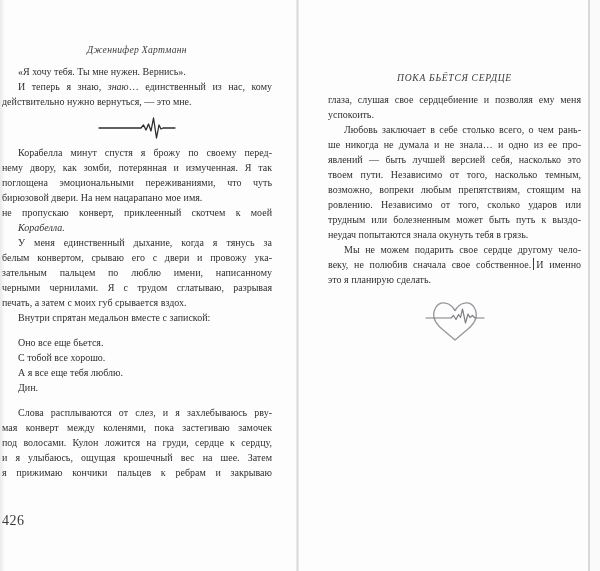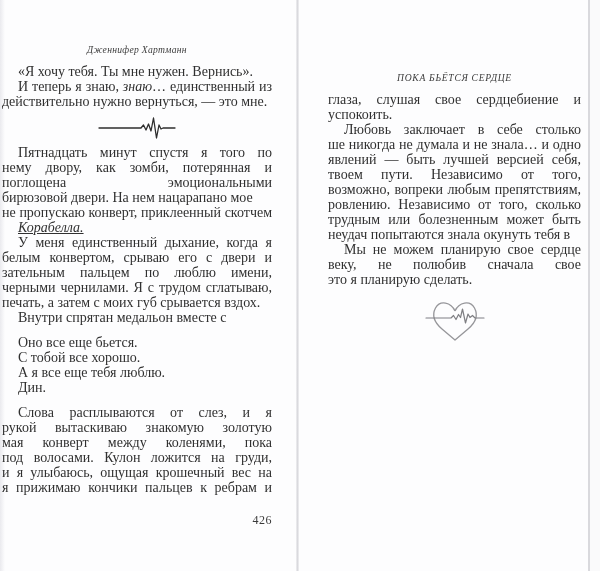--- a/index.html
+++ b/index.html
@@ -24,79 +24,78 @@
   .running-head{
     position:absolute;top:44px;
     font-style:italic;font-size:9.6px;color:#3c3c3c;
     text-align:center;line-height:12px;
   }
   .rh-left{left:2px;width:270px;letter-spacing:0.3px;}
   .rh-right{left:33px;width:253px;letter-spacing:0.7px;}
 
   .col{
     position:absolute;top:64px;
-    font-size:14px;line-height:15px;color:#303030;
+    font-size:10px;line-height:15px;color:#303030;
   }
   .col-left{left:2px;width:270px;}
   .col-right{left:33px;width:253px;}
 
   .line{height:15px;overflow:hidden;text-align:left;}
   .line.j{text-align:justify;text-align-last:justify;}
   .line.ind{text-indent:16px;}
-  .line.it{font-style:italic;text-decoration:underline;}
+  .line.it{font-style:italic;}
   .gap{height:10px;}
 
   .stray-mark{display:inline-block;width:0;height:12px;
     border-left:1px solid #3d3d3d;vertical-align:-2px;margin:0 2px 0 2px;}
 
   .divider-wrap{height:34px;display:flex;align-items:center;justify-content:center;padding:1px 0;}
   .heart-wrap{margin-top:9px;display:flex;justify-content:center;}
 
   .page-number{
     position:absolute;top:513px;left:2px;width:270px;
-    text-align:right;font-size:12px;color:#3a3a3a;letter-spacing:0.5px;
+    text-align:left;font-size:14px;color:#3a3a3a;letter-spacing:0.5px;
   }
 </style>
 </head>
 <body>
 
 <div class="spread">
   <div class="edge-left"></div>
 
   <div class="page page-left">
     <div class="running-head rh-left">Дженнифер Хартманн</div>
     <div class="col col-left" id="left-col">
         <div class="line ind">«Я хочу тебя. Ты мне нужен. Вернись».</div>
         <div class="line j ind">И теперь я знаю, <i>знаю</i>… единственный из нас, кому</div>
         <div class="line">действительно нужно вернуться, — это мне.</div>
   <div class="divider-wrap">
     <svg width="78" height="28" viewBox="0 0 156 56" fill="none">
       <path d="M2 30 H86 L91 24 L96 34 L101 22 L106 36 L111 10 L117 50 L122 24 L126 32 L130 30 H154" stroke="#2e2e2e" stroke-width="2.6" stroke-linejoin="round" stroke-linecap="round"></path>
     </svg>
   </div>
-<div class="line j ind">Пятнадцать минут спустя я того по своему перед-</div>
+<div class="line j ind">Корабелла минут спустя я брожу по своему перед-</div>
         <div class="line j">нему двору, как зомби, потерянная и измученная. Я так</div>
         <div class="line j">поглощена эмоциональными переживаниями, что чуть</div>
         <div class="line">бирюзовой двери. На нем нацарапано мое имя.</div>
         <div class="line j">не пропускаю конверт, приклеенный скотчем к моей</div>
         <div class="line ind it">Корабелла.</div>
         <div class="line j ind">У меня единственный дыхание, когда я тянусь за</div>
         <div class="line j">белым конвертом, срываю его с двери и провожу ука-</div>
         <div class="line j">зательным пальцем по люблю имени, написанному</div>
         <div class="line j">черными чернилами. Я с трудом сглатываю, разрывая</div>
         <div class="line">печать, а затем с моих губ срывается вздох.</div>
         <div class="line ind">Внутри спрятан медальон вместе с запиской:</div>
         <div class="gap"></div>
         <div class="line ind">Оно все еще бьется.</div>
         <div class="line ind">С тобой все хорошо.</div>
         <div class="line ind">А я все еще тебя люблю.</div>
         <div class="line ind">Дин.</div>
         <div class="gap"></div>
         <div class="line j ind">Слова расплываются от слез, и я захлебываюсь рву-</div>
-        <div class="line j">рукой вытаскиваю знакомую золотую цепочку, зажи-</div>
         <div class="line j">мая конверт между коленями, пока застегиваю замочек</div>
         <div class="line j">под волосами. Кулон ложится на груди, сердце к сердцу,</div>
         <div class="line j">и я улыбаюсь, ощущая крошечный вес на шее. Затем</div>
         <div class="line j">я прижимаю кончики пальцев к ребрам и закрываю</div>
       </div>
     <div class="page-number">426</div>
   </div>
 
   <div class="gutter"></div>
 
@@ -106,21 +105,21 @@
         <div class="line j">глаза, слушая свое сердцебиение и позволяя ему меня</div>
         <div class="line">успокоить.</div>
         <div class="line j ind">Любовь заключает в себе столько всего, о чем рань-</div>
         <div class="line j">ше никогда не думала и не знала… и одно из ее про-</div>
         <div class="line j">явлений — быть лучшей версией себя, насколько это</div>
         <div class="line j">твоем пути. Независимо от того, насколько темным,</div>
         <div class="line j">возможно, вопреки любым препятствиям, стоящим на</div>
         <div class="line j">ровлению. Независимо от того, сколько ударов или</div>
         <div class="line j">трудным или болезненным может быть путь к выздо-</div>
         <div class="line">неудач попытаются знала окунуть тебя в грязь.</div>
-        <div class="line j ind">Мы не можем планирую свое сердце другому чело-</div>
+        <div class="line j ind">Мы не можем подарить свое сердце другому чело-</div>
         <div class="line j">веку, не полюбив сначала свое собственное.<span class="stray-mark"></span>И именно</div>
         <div class="line">это я планирую сделать.</div>
   <div class="heart-wrap">
     <svg width="64" height="46" viewBox="0 0 128 92" fill="none">
       <path d="M64 30 C56 12 34 8 25 24 C16 41 25 55 38 66 L64 88 L90 66 C103 55 112 41 103 24 C94 8 72 12 64 30" stroke="#96969a" stroke-width="2.6" stroke-linejoin="round"></path>
       <path d="M6 44 H56 L61 39 L66 47 L71 37 L75 43 L79 26 L85 54 L90 36 L94 43 L99 39 L104 44 H122" stroke="#7f7f83" stroke-width="2.4" stroke-linejoin="round" stroke-linecap="round"></path>
     </svg>
   </div>
 </div>
   </div>

